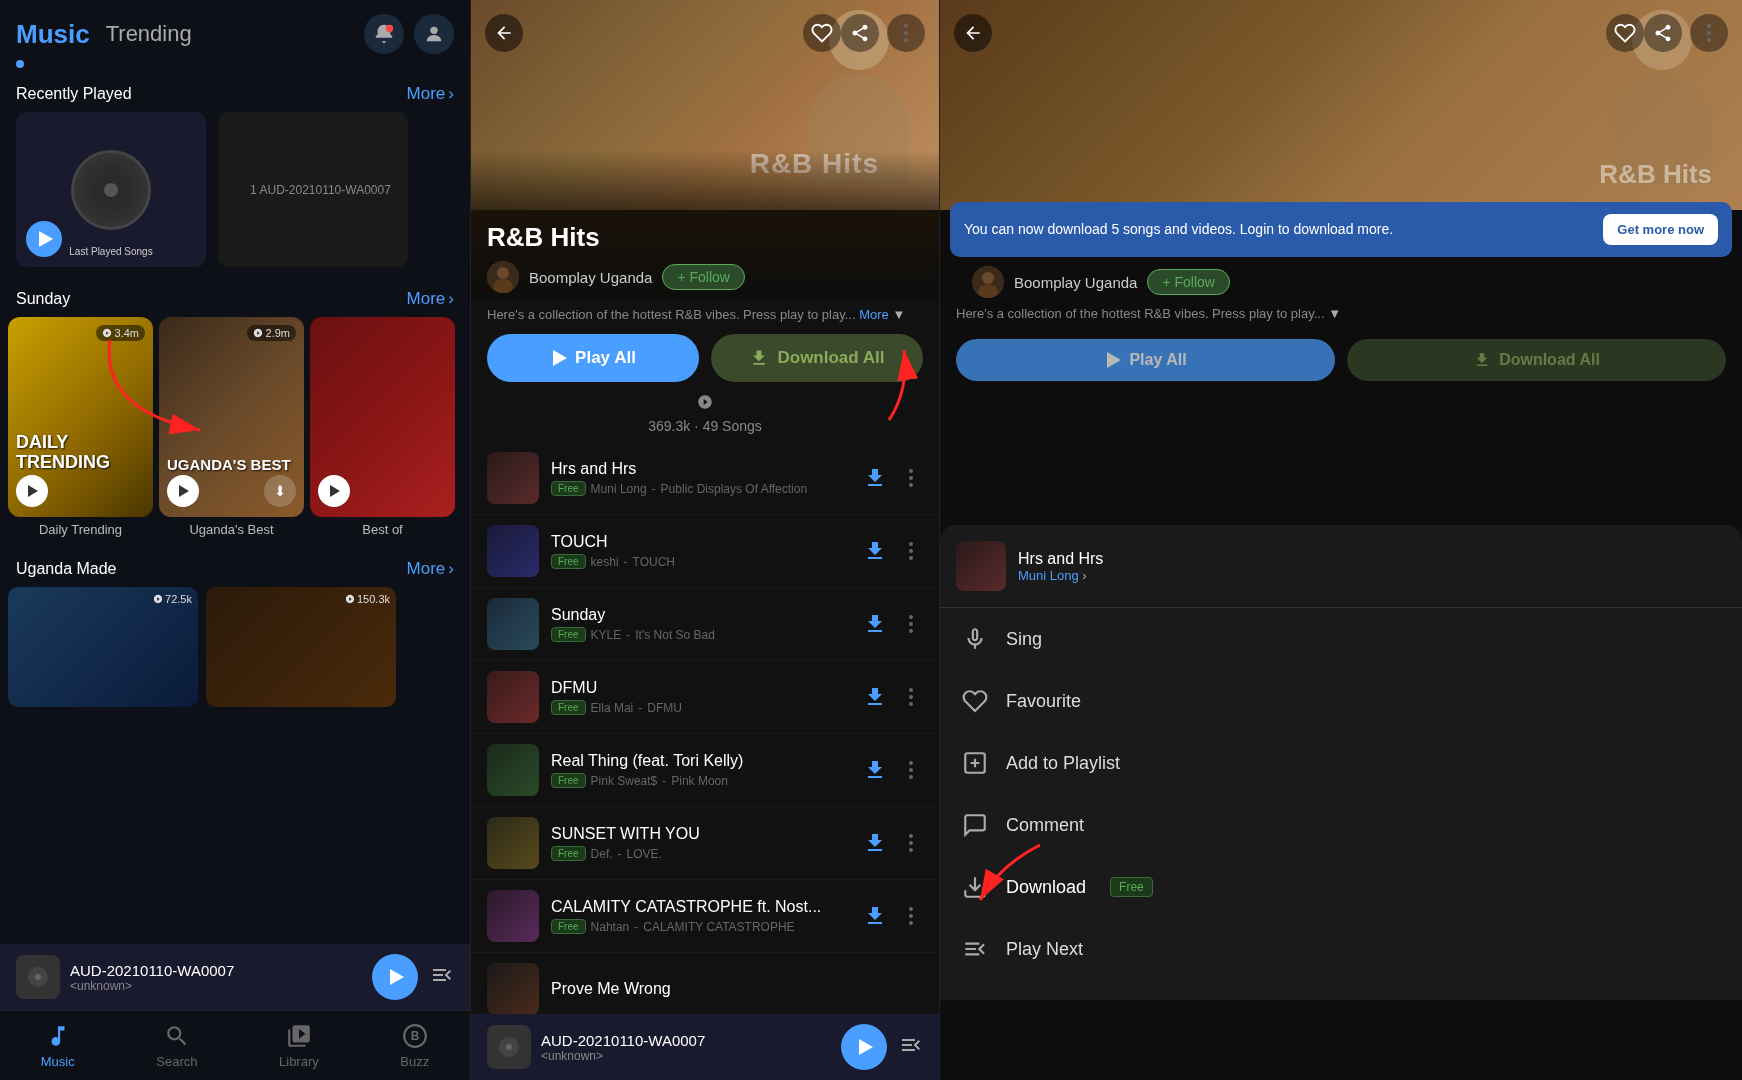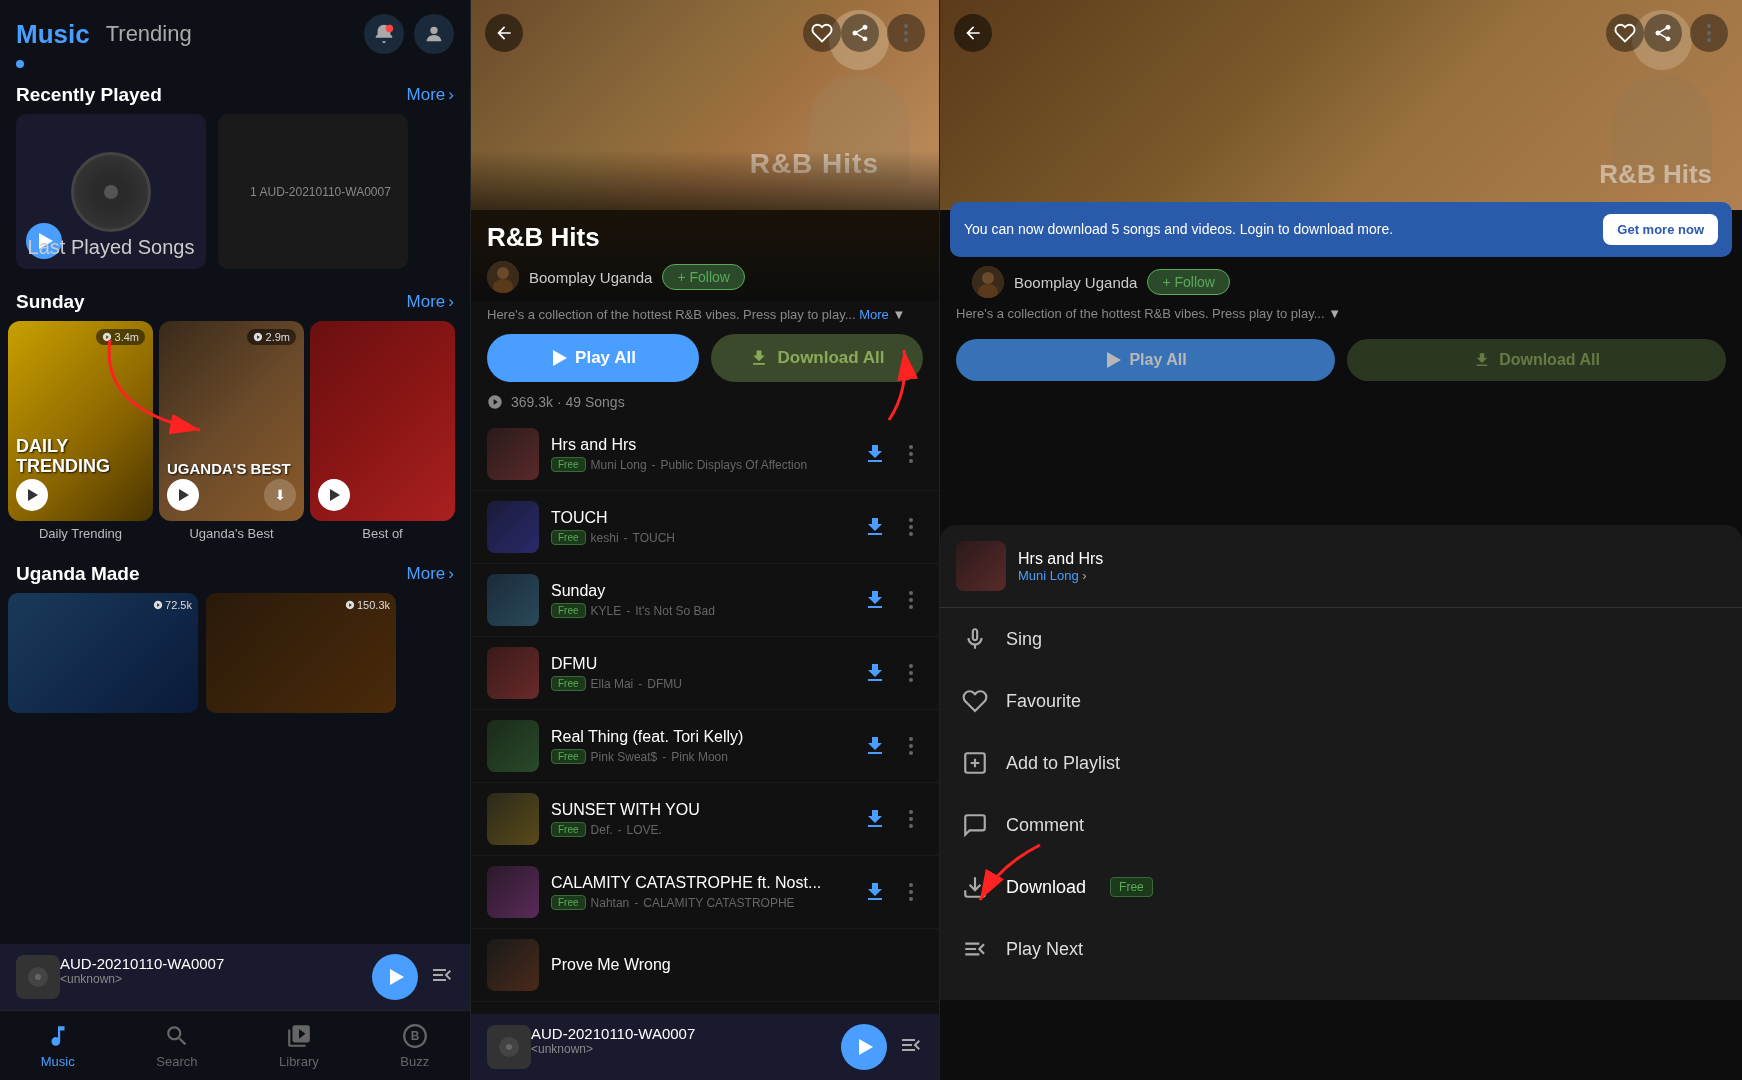--- a/index.html
+++ b/index.html
@@ -75,22 +75,22 @@
     }
 
     .section-header {
       display: flex;
       align-items: center;
       justify-content: space-between;
       padding: 10px 16px 8px;
     }
 
     .section-title {
-      font-size: 19px;
-      font-weight: bold;
+      font-size: 16px;
+      font-weight: normal;
       color: #fff;
     }
 
     .more-link {
       font-size: 17px;
       color: #4a9eff;
       cursor: pointer;
       display: flex;
       align-items: center;
       gap: 3px;
@@ -150,21 +150,21 @@
       cursor: pointer;
     }
 
     .rp-item-label {
       position: absolute;
       bottom: 10px;
       left: 0;
       width: 100%;
       text-align: center;
       color: #ccc;
-      font-size: 20px;
+      font-size: 10px;
     }
 
     .hotlist-items {
       display: flex;
       gap: 6px;
       padding: 0 8px;
     }
 
     .hotlist-item {
       width: 145px;
@@ -281,21 +281,22 @@
       right: 0;
       background: #1a1a2e;
       padding: 10px 16px;
       display: flex;
       align-items: center;
       justify-content: space-between;
     }
 
     .player-info {
       display: flex;
-      align-items: flex-start;
+      align-items: center;
+      gap: 10px;
     }
 
     .player-thumb {
       width: 44px;
       height: 44px;
       background: #333;
       border-radius: 8px;
       display: flex;
       align-items: center;
       justify-content: center;
@@ -519,20 +520,21 @@
       color: #8aaa5a;
     }
 
     .stats-row {
       display: flex;
       align-items: center;
       gap: 8px;
       padding: 0 16px 8px;
       font-size: 14px;
       color: #888;
+      flex-direction: column;
     }
 
     .song-list {
       flex: 1;
       overflow-y: auto;
     }
 
     .song-item {
       display: flex;
       align-items: center;

